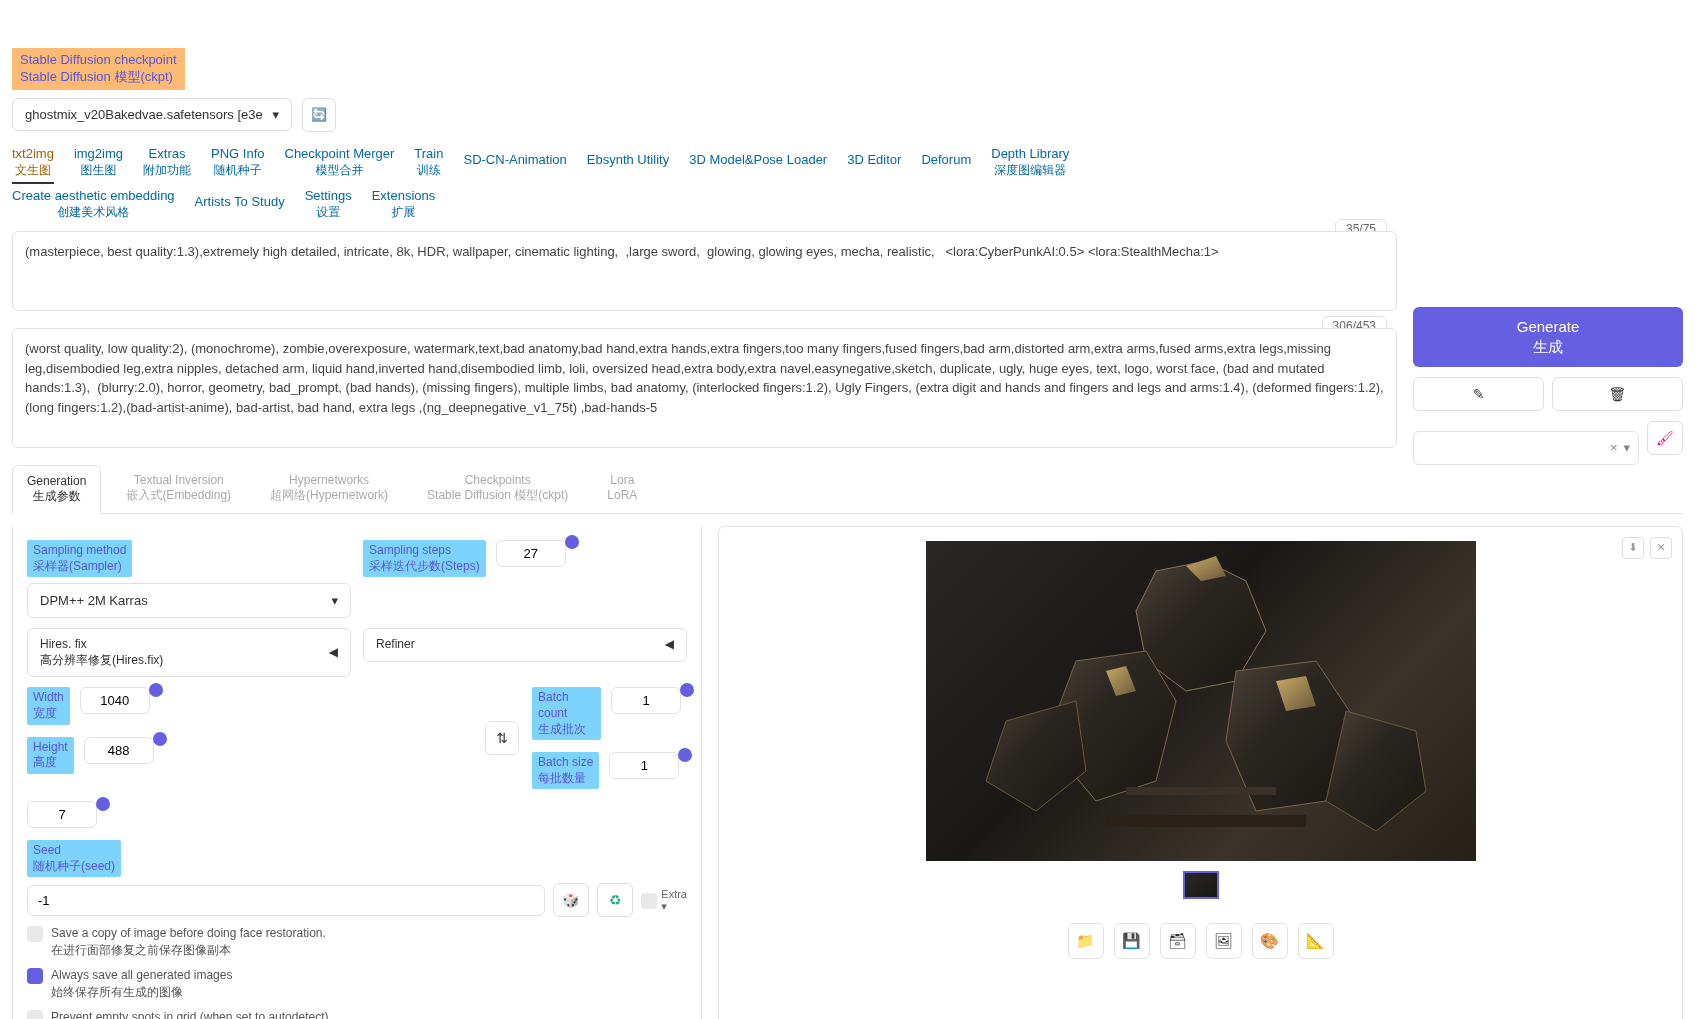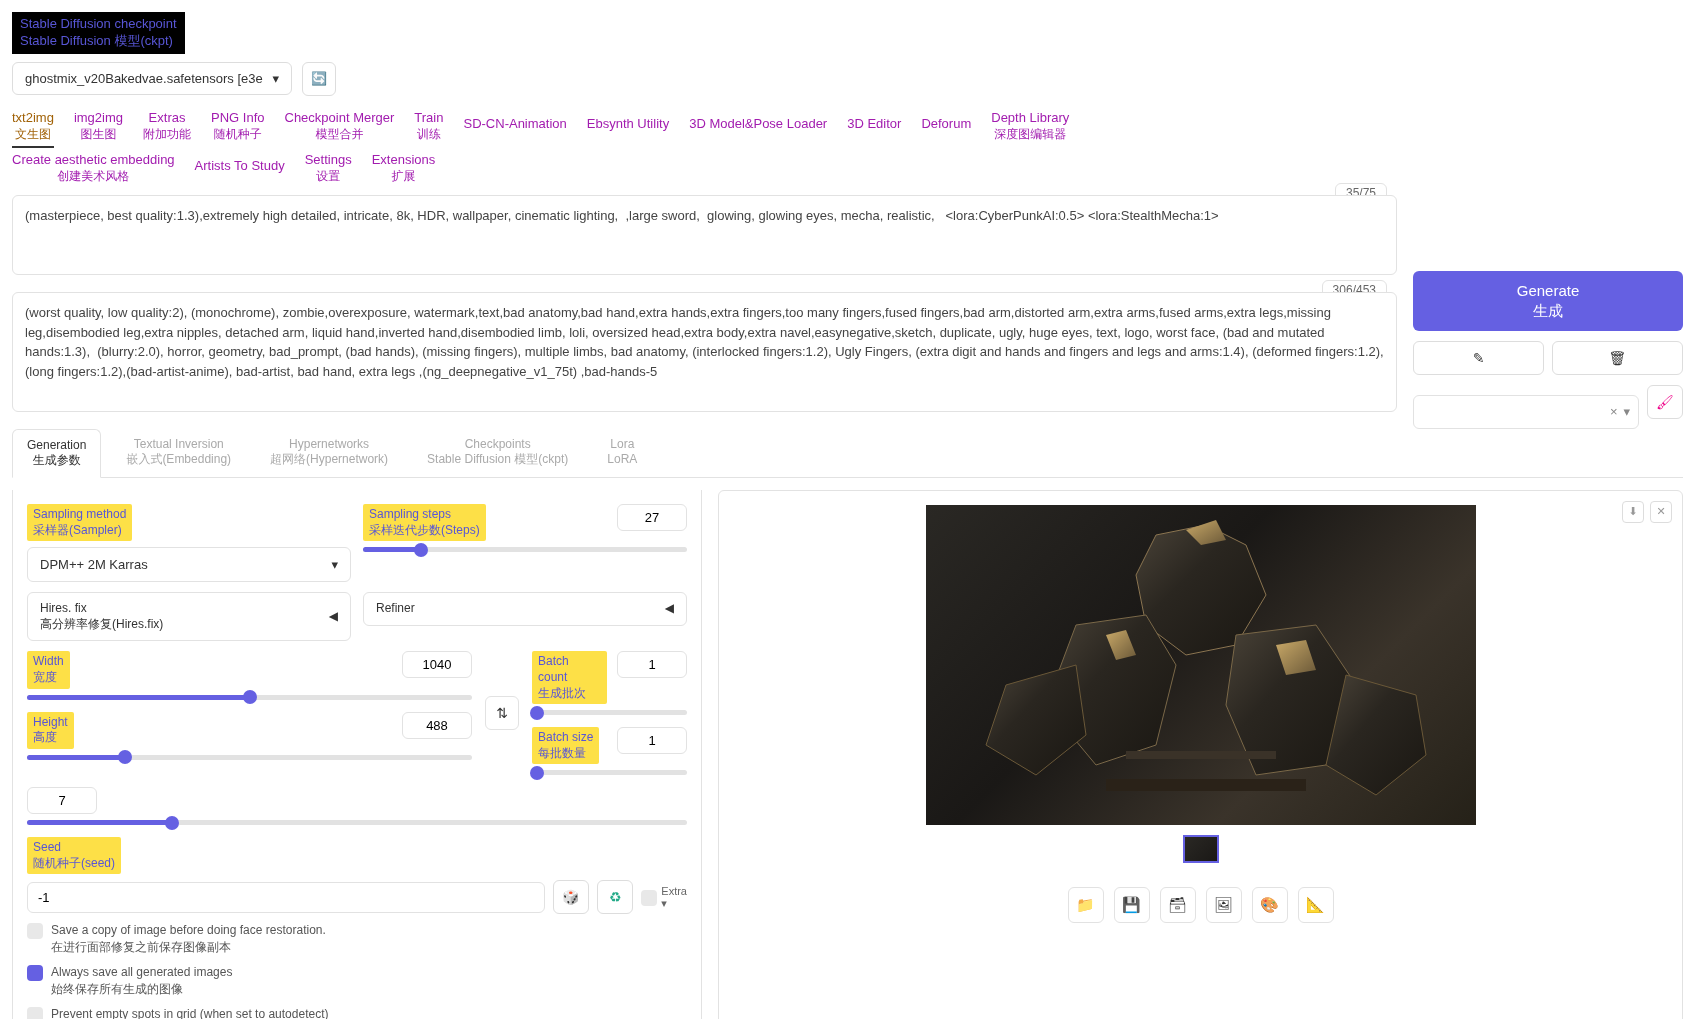--- a/index.html
+++ b/index.html
@@ -1,45 +1,45 @@
 <!DOCTYPE html>
 <html><head>
 <meta charset="utf-8">
 <style>
 * { box-sizing: border-box; margin: 0; padding: 0; font-family: -apple-system, BlinkMacSystemFont, "Segoe UI", Arial, sans-serif; }
 body { background: #fff; color: #333; font-size: 13px; padding: 12px; }
-.top-label { display: inline-block; background: #000000; color: #5856d6; padding: 4px 8px; font-size: 13px; line-height: 1.3; }
+.top-label { display: inline-block; background: #fdba74; color: #5856d6; padding: 4px 8px; font-size: 13px; line-height: 1.3; margin-top: 36px; }
 .top-row { display: flex; align-items: center; gap: 10px; margin-top: 8px; margin-bottom: 14px; }
 .model-select { border: 1px solid #ddd; border-radius: 6px; padding: 8px 12px; font-size: 13px; width: 280px; display: flex; justify-content: space-between; align-items: center; cursor: pointer; }
 .reload-btn { width: 34px; height: 34px; border: 1px solid #ddd; border-radius: 6px; display: flex; align-items: center; justify-content: center; cursor: pointer; }
 .tabs-row { display: flex; flex-wrap: wrap; gap: 20px; margin-bottom: 4px; }
-.tab { color: #a21caf; font-size: 13px; text-align: center; cursor: pointer; line-height: 1.3; }
+.tab { color: #0369a1; font-size: 13px; text-align: center; cursor: pointer; line-height: 1.3; }
 .tab.active { color: #a16207; border-bottom: 2px solid #333; padding-bottom: 4px; }
 .tab .sub { display: block; font-size: 12px; }
 .main-row { display: flex; gap: 16px; margin-top: 10px; align-items: flex-end; }
 .left-col { flex: 1; min-width: 0; }
 .right-col { width: 270px; flex-shrink: 0; }
 .prompt-box { position: relative; border: 1px solid #e2e2e2; border-radius: 6px; width: 100%; padding: 10px 12px; font-size: 13px; line-height: 1.5; resize: none; color: #444; font-family: inherit; }
 .counter { position: absolute; top: -12px; right: 10px; background: #fff; border: 1px solid #e2e2e2; border-radius: 6px; padding: 2px 10px; font-size: 12px; color: #666; }
 .prompt-wrap { position: relative; margin-bottom: 14px; }
 .gen-btn { background: #6560e2; color: #fff; border: none; border-radius: 6px; width: 100%; height: 60px; font-size: 15px; cursor: pointer; line-height: 1.3; }
 .btn-row { display: flex; gap: 8px; margin-top: 10px; }
 .sq-btn { flex: 1; height: 34px; border: 1px solid #ddd; border-radius: 6px; background: #fff; display: flex; align-items: center; justify-content: center; cursor: pointer; font-size: 14px; }
 .styles-box { border: 1px solid #e2e2e2; border-radius: 6px; height: 34px; display: flex; align-items: center; justify-content: flex-end; padding: 0 8px; margin-top: 10px; }
 .sub-tabs { display: flex; gap: 11px; border-bottom: 1px solid #e2e2e2; margin-bottom: 0; }
 .sub-tab { padding: 8px 14px; color: #aaa; font-size: 12px; text-align: center; cursor: pointer; line-height: 1.3; }
 .sub-tab.active { color: #333; border: 1px solid #e2e2e2; border-bottom: 1px solid #fff; border-radius: 6px 6px 0 0; margin-bottom: -1px; }
 .sub-tab .sub { display: block; }
 .gen-panel { display: flex; gap: 16px; margin-top: 12px; }
 .gen-left { width: 690px; border: 1px solid #e2e2e2; border-top: none; border-radius: 0 0 6px 6px; padding: 14px; }
 .gen-right { flex: 1; border: 1px solid #e2e2e2; border-radius: 6px; padding: 14px; position: relative; }
-.bilabel { display: inline-block; background: #fde047; color: #5856d6; padding: 3px 6px; font-size: 12px; line-height: 1.3; border-radius: 2px; }
+.bilabel { display: inline-block; background: #7dd3fc; color: #5856d6; padding: 3px 6px; font-size: 12px; line-height: 1.3; border-radius: 2px; }
 .row { display: flex; gap: 12px; align-items: flex-start; margin-bottom: 10px; }
 .col { flex: 1; }
-.slider-wrap { display: flex; flex-direction: column; gap: 6px; }
+.slider-wrap { display: flex; flex-direction: row; gap: 6px; }
 .slider-head { display: flex; justify-content: space-between; align-items: flex-start; gap: 10px; }
 .num-input { border: 1px solid #e2e2e2; border-radius: 6px; padding: 5px 0; width: 70px; text-align: center; font-size: 13px; }
 .slider-track { position: relative; height: 5px; background: #e2e2e2; border-radius: 3px; }
 .slider-fill { position: absolute; left: 0; top: 0; height: 100%; background: #6560e2; border-radius: 3px; }
 .slider-thumb { position: absolute; top: 50%; width: 14px; height: 14px; background: #6560e2; border-radius: 50%; transform: translate(-50%, -50%); }
 .dropdown { border: 1px solid #e2e2e2; border-radius: 6px; padding: 9px 12px; display: flex; justify-content: space-between; align-items: center; font-size: 13px; cursor: pointer; }
 .accordion { border: 1px solid #e2e2e2; border-radius: 6px; padding: 8px 12px; display: flex; justify-content: space-between; align-items: center; font-size: 12px; cursor: pointer; line-height: 1.3; }
 .dim-row { display: flex; gap: 10px; align-items: stretch; }
 .dim-left { flex: 1; }
 .dim-mid { width: 40px; display: flex; align-items: center; justify-content: center; }

